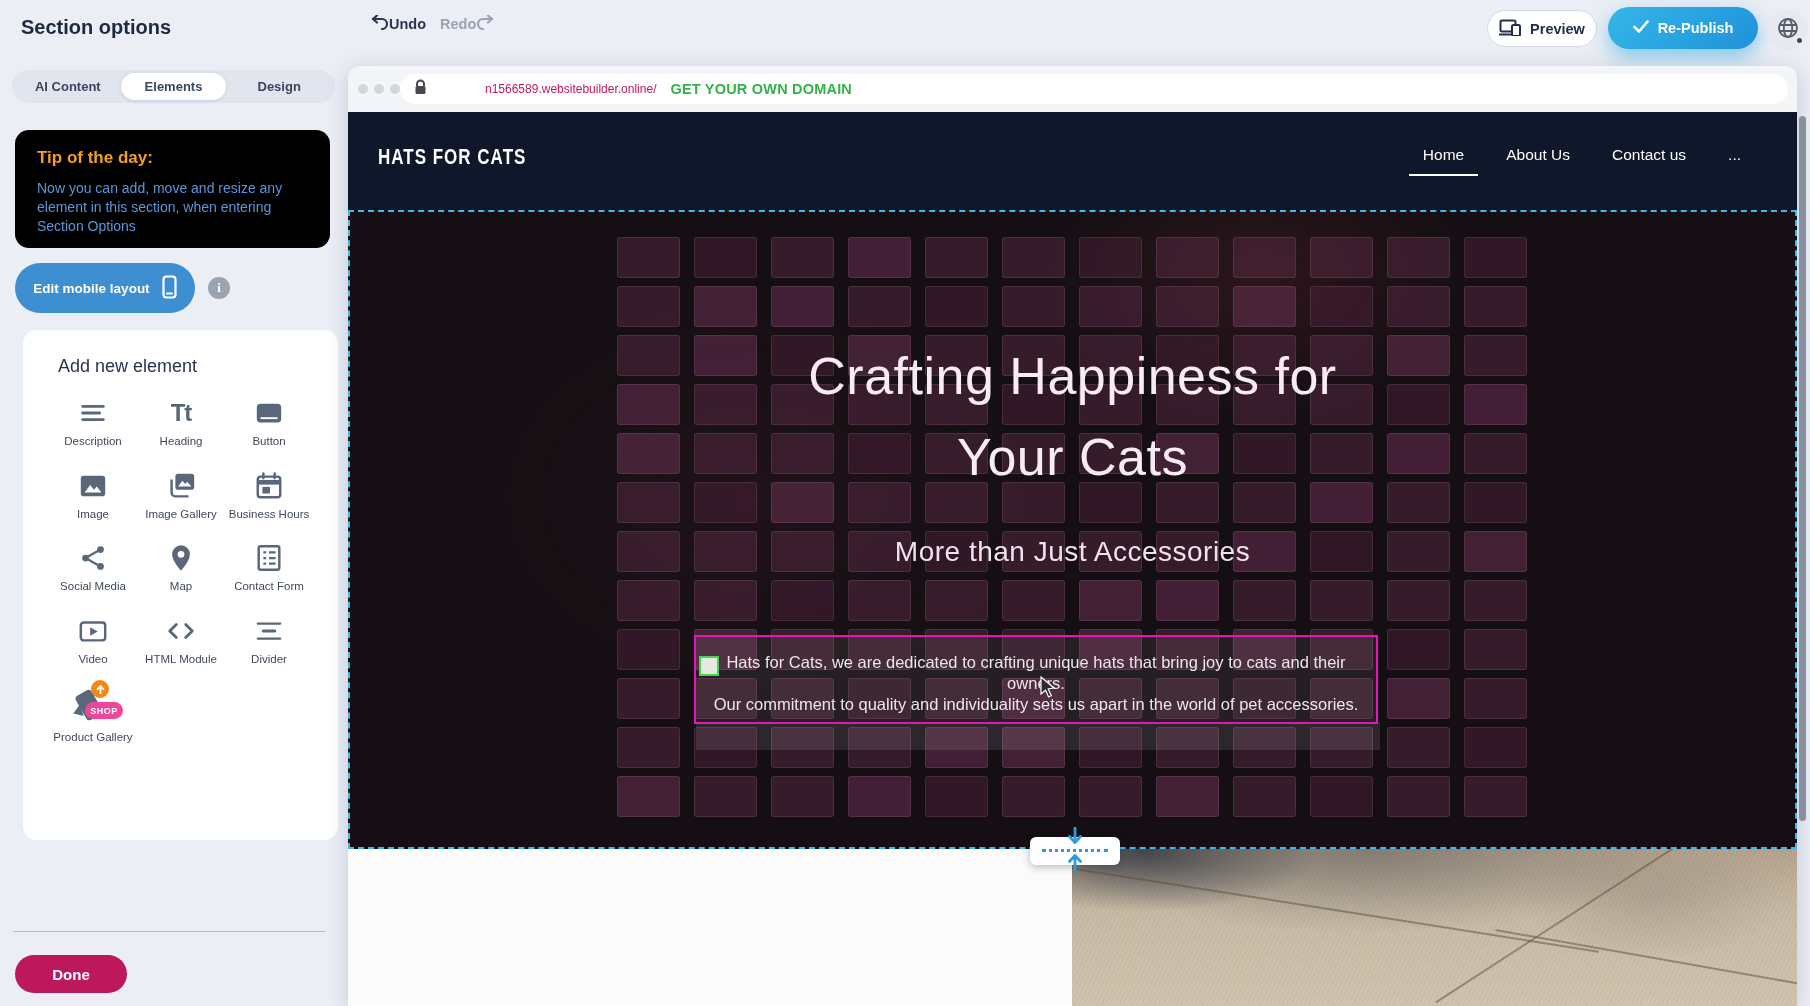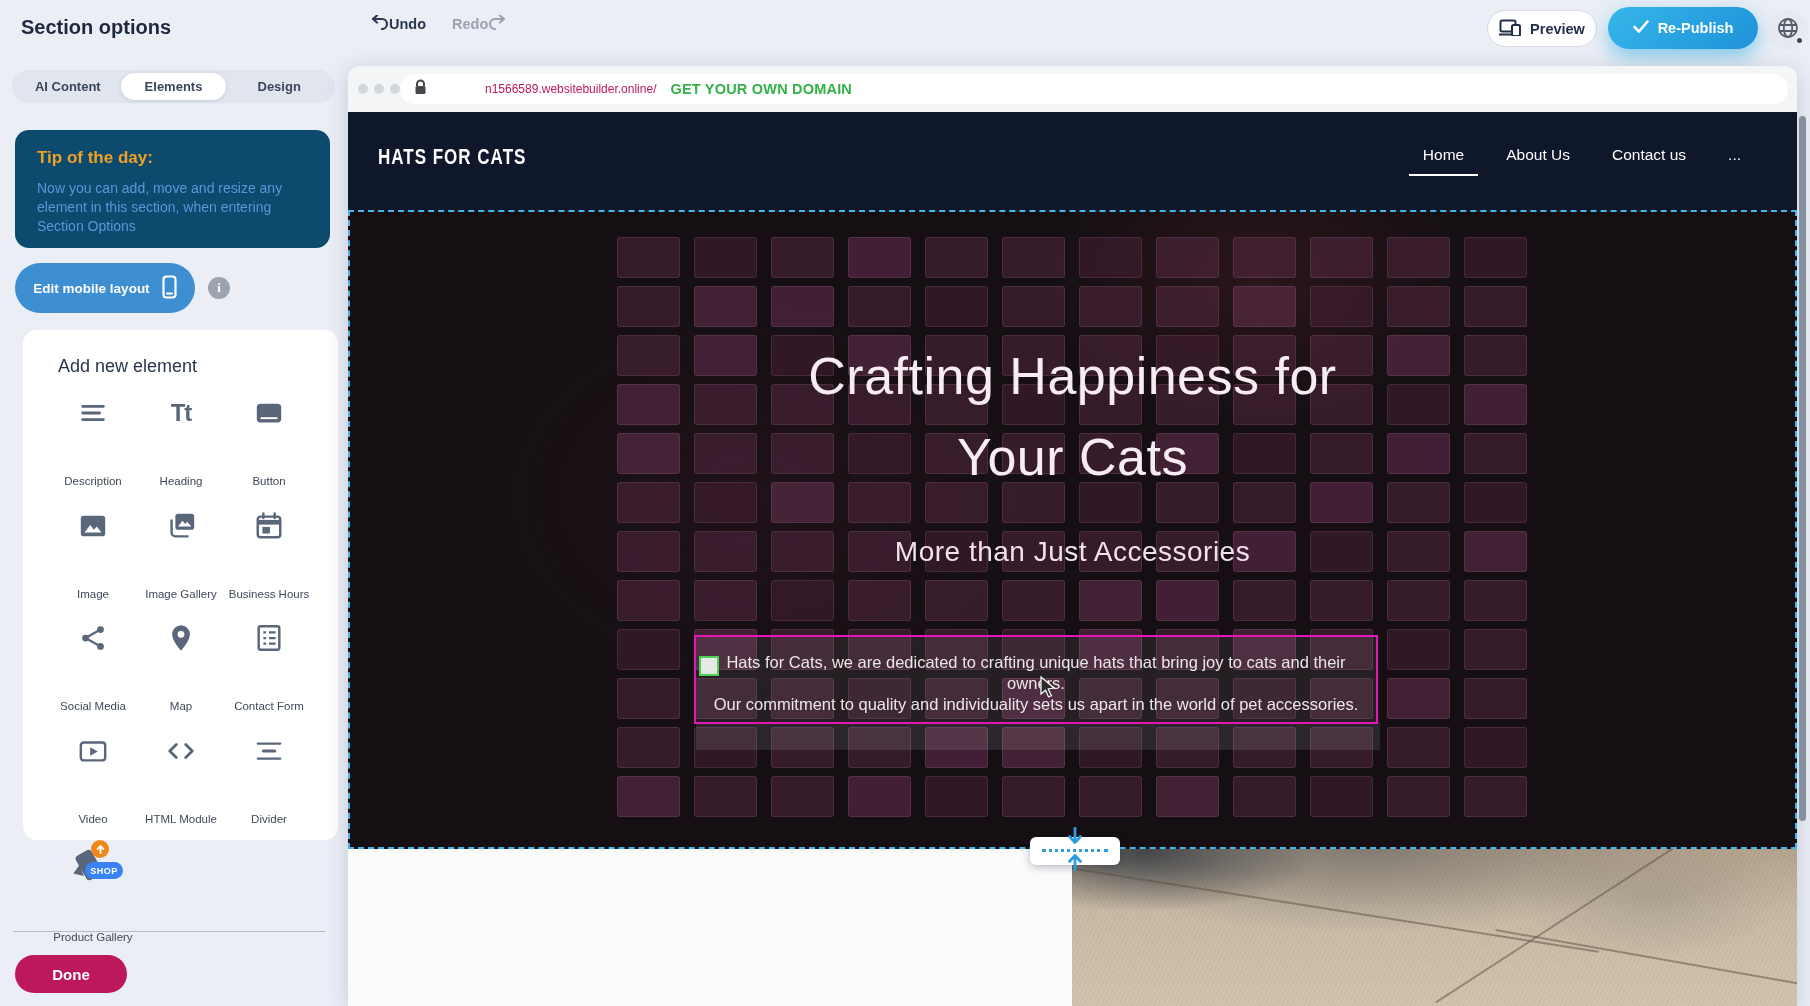--- a/index.html
+++ b/index.html
@@ -4,57 +4,57 @@
 <style>
   * { margin:0; padding:0; box-sizing:border-box; }
   html,body { width:1810px; height:1006px; overflow:hidden; }
   body { font-family:"Liberation Sans", sans-serif; background:#ebeef5; position:relative; }
   .abs { position:absolute; }
 
   
   .page-title { left:21px; top:16px; font-size:20px; font-weight:bold; color:#1c2940; }
   .undo-redo { top:15px; display:flex; align-items:center; font-size:14.5px; font-weight:bold; }
   #undo-btn { left:371px; color:#2a374e; cursor:pointer; }
-  #redo-btn { left:452px; color:#9aa3b2; }
+  #redo-btn { left:440px; color:#9aa3b2; }
   .pill-btn { display:flex; align-items:center; justify-content:center; gap:9px; border-radius:21px; font-weight:bold; cursor:pointer; }
   #preview-btn { left:1487px; top:10px; width:110px; height:37px; background:#fff; border:1.5px solid #d5dae3; color:#232f49; font-size:14.5px; }
   #republish-btn { left:1608px; top:7px; width:150px; height:42px; color:#fff; font-size:14.5px;
     background:linear-gradient(135deg,#35b6e9 0%,#1f92d9 100%);
     box-shadow:0 8px 20px rgba(44,170,228,.55); }
   #globe-btn { left:1768px; top:10px; width:40px; height:40px; border-radius:50%; background:#e6e9f0; display:flex; align-items:center; justify-content:center; }
   #globe-btn .dot { position:absolute; right:4px; bottom:5px; width:9px; height:9px; border-radius:50%; background:#3d4553; border:2px solid #ebeef5; }
 
   
   .tabs { left:12px; top:70px; width:323px; height:33px; background:#e0e5ee; border-radius:17px; display:flex; padding:3px; }
   .tab { flex:1; display:flex; align-items:center; justify-content:center; font-size:13px; font-weight:bold; color:#3a465c; border-radius:14px; cursor:pointer; }
   .tab.active { background:#fff; box-shadow:0 1px 4px rgba(30,45,80,.12); }
 
-  .tip-card { left:15px; top:130px; width:315px; height:118px; background:#0c4a6e; border-radius:14px; padding:18px 22px; }
+  .tip-card { left:15px; top:130px; width:315px; height:118px; background:#000000; border-radius:14px; padding:18px 22px; }
   .tip-title { font-size:17px; font-weight:bold; color:#f2a024; margin-bottom:11px; }
   .tip-body { font-size:14px; line-height:19px; color:#5b96d8; width:268px; }
 
   .edit-mobile { left:15px; top:263px; width:180px; height:50px; border-radius:26px; background:#3e8ed2; border:none;
     display:flex; align-items:center; justify-content:center; gap:12px; color:#fff; font-size:13.5px; font-weight:bold; cursor:pointer;
     font-family:"Liberation Sans",sans-serif; }
   .info-circle { left:208px; top:277px; width:22px; height:22px; border-radius:50%; background:#9aa3b0; color:#fff;
     font-size:13px; font-weight:bold; display:flex; align-items:center; justify-content:center; font-family:"Liberation Serif",serif; }
 
   .add-card { left:23px; top:330px; width:315px; height:510px; background:#fff; border-radius:14px; }
   .add-title { position:absolute; left:35px; top:26px; font-size:18px; color:#28344e; }
   .el-grid { position:absolute; left:26px; top:66px; width:264px; display:grid; grid-template-columns:repeat(3,88px); row-gap:20px; justify-items:center; }
   .el-cell { display:flex; flex-direction:column; align-items:center; gap:5px; cursor:pointer; width:88px; }
   .el-ic { width:34px; height:34px; display:flex; align-items:center; justify-content:center; }
-  .el-label { font-size:11.5px; line-height:13.5px; color:#40495a; text-align:center;margin-top:40px; }
+  .el-label { font-size:11.5px; line-height:13.5px; color:#40495a; text-align:center; }
   .tt-glyph { font-size:24px; font-weight:bold; color:#5a6679; letter-spacing:-1px; }
 
   .pg-icon { position:relative; width:44px; height:40px; }
   .pg-phone { position:absolute; left:9px; top:5px; width:18px; height:28px; background:#5a6679; border-radius:4px; transform:rotate(-30deg); }
   .pg-tri { position:absolute; left:2px; top:20px; width:0; height:0; border-top:6px solid transparent; border-bottom:6px solid transparent; border-right:9px solid #5a6679; transform:rotate(-20deg); }
   .pg-up { position:absolute; left:20px; top:-6px; width:18px; height:18px; border-radius:50%; background:#f08718; display:flex; align-items:center; justify-content:center; }
-  .pg-shop { position:absolute; left:14px; top:16px; width:38px; height:17px; border-radius:9px; background:#3b82f6; color:#fff;
+  .pg-shop { position:absolute; left:14px; top:16px; width:38px; height:17px; border-radius:9px; background:#ec4899; color:#fff;
     font-size:9px; font-weight:bold; letter-spacing:.5px; display:flex; align-items:center; justify-content:center; }
 
   .done-divider { left:13px; top:931px; width:312px; height:1px; background:#b6bcc6; }
   .done-btn { left:15px; top:955px; width:112px; height:38px; border-radius:20px; background:#be185d; border:none;
     color:#fff; font-size:15px; font-weight:bold; cursor:pointer; font-family:"Liberation Sans",sans-serif; }
 
   
   .preview { left:348px; top:66px; width:1449px; height:940px; border-radius:12px 12px 0 0; box-shadow:0 4px 22px rgba(25,40,70,.18); }
   .chrome { position:absolute; left:0; top:0; width:100%; height:46px; background:#f4f5f7; border-radius:12px 12px 0 0; }
   .chrome .dots { position:absolute; left:10px; top:18px; display:flex; gap:6px; }

